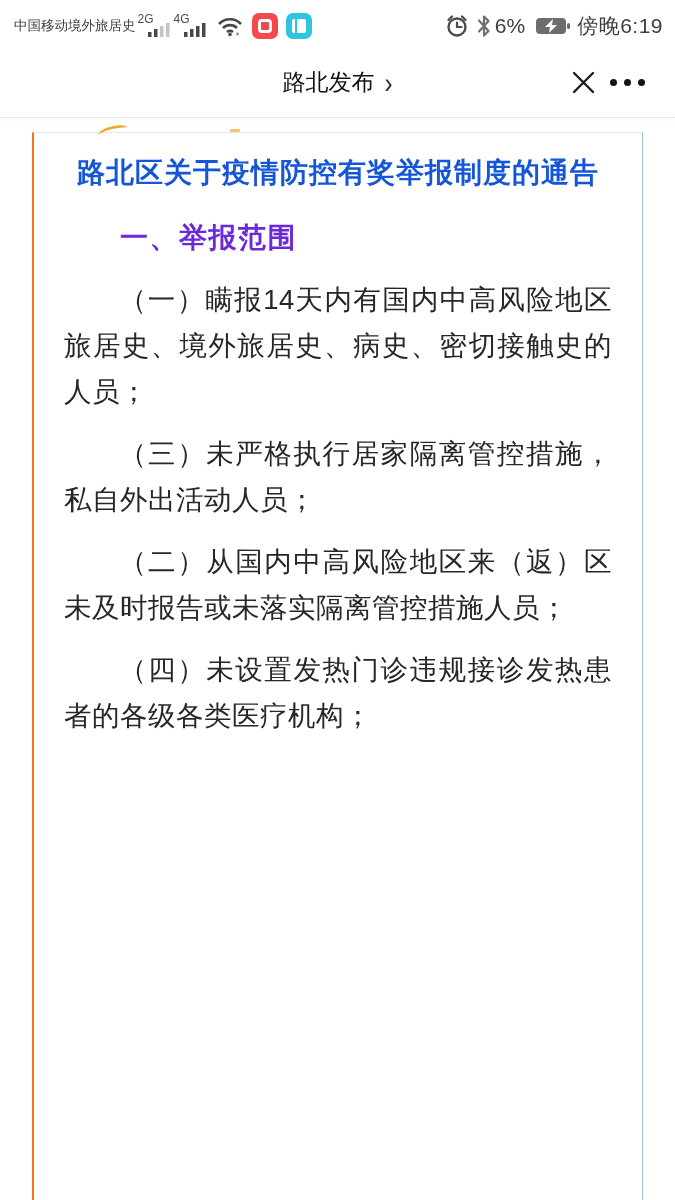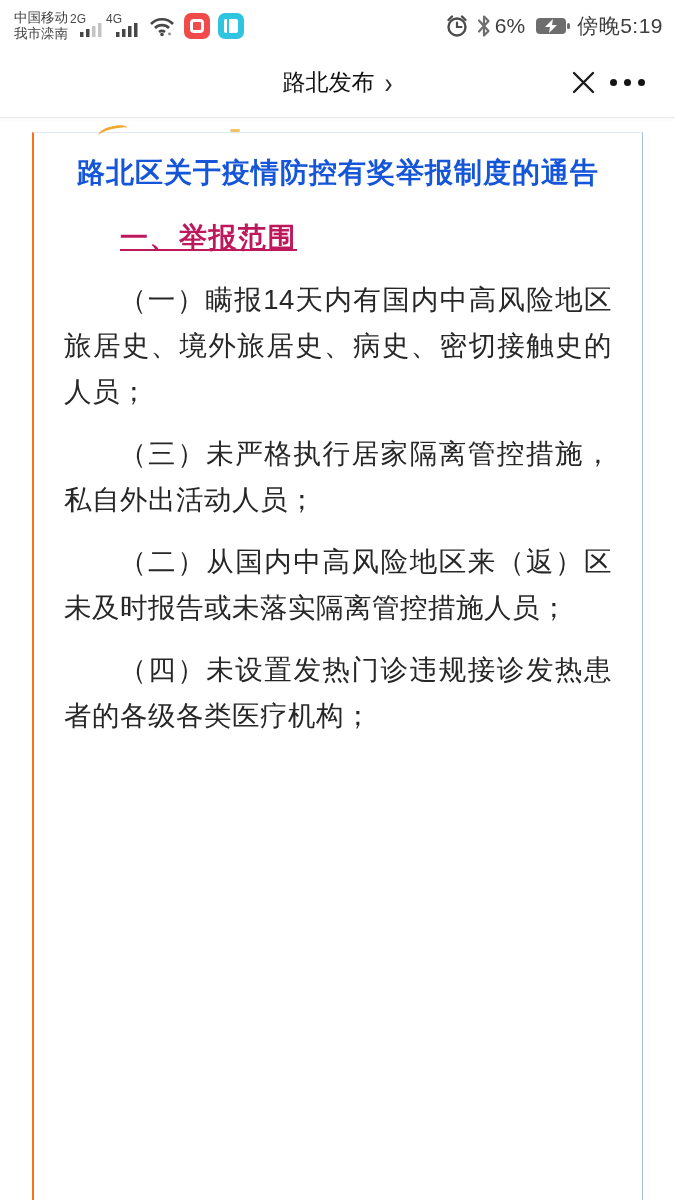--- a/index.html
+++ b/index.html
@@ -13,21 +13,21 @@
   
   .statusbar {
     height: 48px;
     display: flex;
     align-items: center;
     justify-content: space-between;
     padding: 4px 12px 0 14px;
     color: #484848;
   }
   .sb-left, .sb-right { display: flex; align-items: center; }
-  .carrier { display: flex; flex-direction: column; font-size: 13.5px; line-height: 16px; color: #3e3e3e; margin-right: 2px; }
+  .carrier { display: flex; flex-direction: row; font-size: 13.5px; line-height: 16px; color: #3e3e3e; margin-right: 2px; }
   .net { position: relative; width: 32px; height: 26px; margin-right: 4px; }
   .net-label { position: absolute; left: 0; top: -1px; font-size: 12px; color: #4a4a4a; }
   .net svg { position: absolute; right: 0; bottom: 2px; }
   .sb-icon { margin-left: 6px; display: flex; align-items: center; }
   .appicon { width: 26px; height: 26px; border-radius: 7px; margin-left: 8px; position: relative; }
   .appicon.red { background: #f04a4a; }
   .appicon.cyan { background: #2fc4e0; }
   .appicon .inner-hollow {
     position: absolute; left: 6px; top: 6px; width: 14px; height: 14px;
     border: 3px solid #fff; border-radius: 4px;
@@ -105,34 +105,33 @@
     text-indent: 2em;
     letter-spacing: 0.5px;
     margin-top: 16px;
   }
   p.first-para { margin-top: 36px; }
   p.section-heading {
     margin-top: 22px;
     font-size: 28px;
     line-height: 46px;
     font-weight: 700;
-    color: #be185d;
+    color: #6d28d9;
     text-indent: 2em;
     letter-spacing: 1.5px;
-    text-decoration: underline;
   }
 </style>
 </head>
 <body>
 
 <div class="statusbar">
   <div class="sb-left">
     <div class="carrier">
       <span>中国移动</span>
-      <span>我市滦南</span>
+      <span>境外旅居史</span>
     </div>
     <div class="net">
       <span class="net-label">2G</span>
       <svg width="22" height="15">
         <rect x="0" y="10" width="3.5" height="5" fill="#474747"></rect>
         <rect x="6" y="7" width="3.5" height="8" fill="#474747"></rect>
         <rect x="12" y="4" width="3.5" height="11" fill="#c4c4c4"></rect>
         <rect x="18" y="1" width="3.5" height="14" fill="#c4c4c4"></rect>
       </svg>
     </div>
@@ -177,21 +176,21 @@
       </svg>
     </span>
     <span class="pct">6%</span>
     <span class="sb-icon">
       <svg width="36" height="20" viewBox="0 0 36 20">
         <rect x="1" y="2" width="30" height="16" rx="4" fill="#6d6d6d"></rect>
         <rect x="32" y="7" width="3" height="6" rx="1.5" fill="#6d6d6d"></rect>
         <polygon points="18,3 10,11 15,11 14,17 22,9 17,9" fill="#ffffff"></polygon>
       </svg>
     </span>
-    <span class="sb-time">傍晚5:19</span>
+    <span class="sb-time">傍晚6:19</span>
   </div>
 </div>
 
 <div class="navbar">
   <div class="nav-close">
     <svg width="27" height="27" viewBox="0 0 27 27">
       <path d="M4 4 L23 23 M23 4 L4 23" stroke="#1c1c1c" stroke-width="2.4" stroke-linecap="round"></path>
     </svg>
   </div>
   <div class="nav-title">

